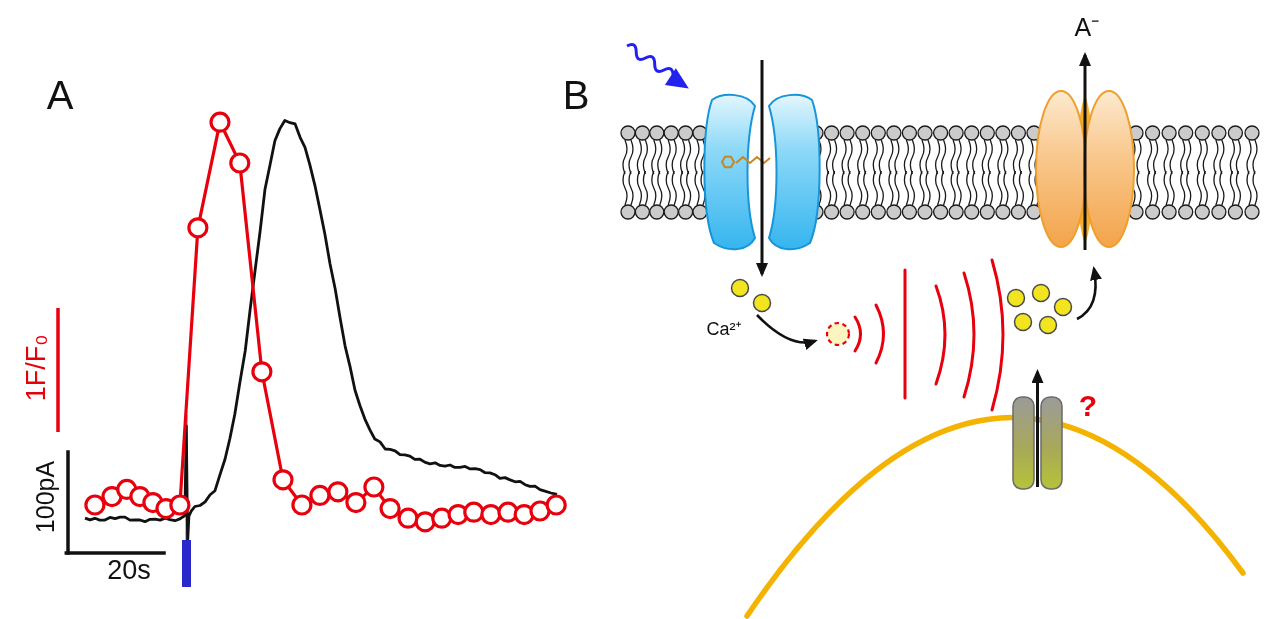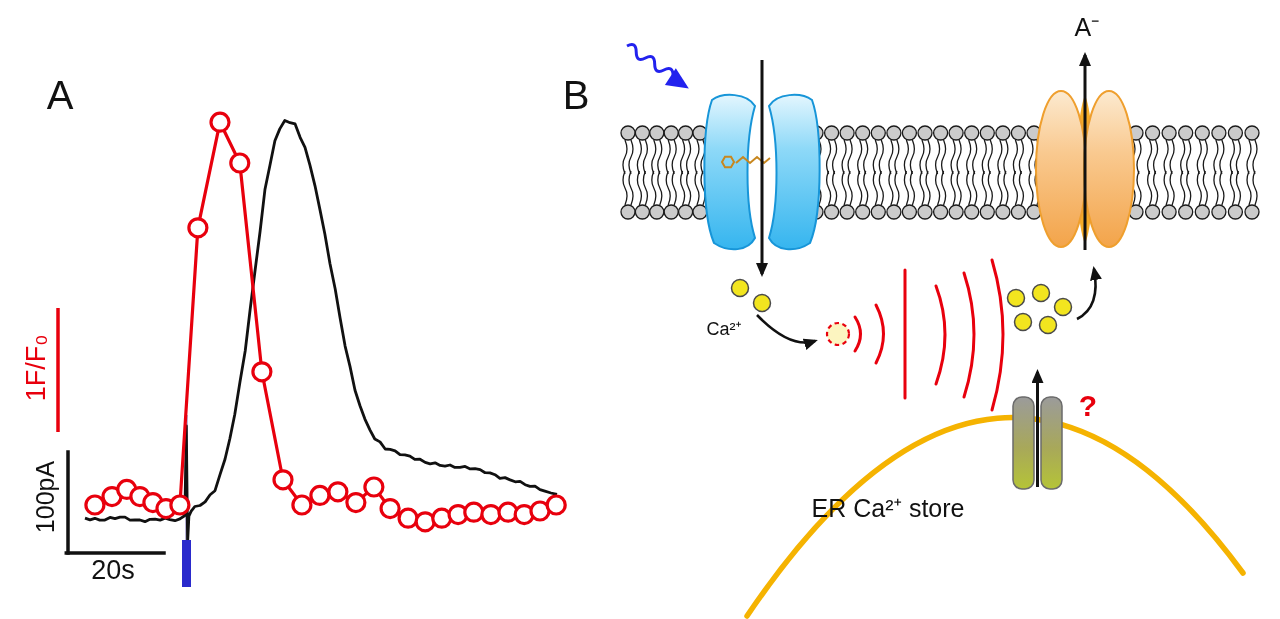--- a/index.html
+++ b/index.html
@@ -324,18 +324,17 @@
         <path d="M0,0 q5,-9 11,0 q6,9 11,0 q5,-9 11,0 q6,9 11,0 q5,-9 11,0" fill="none" stroke="var(--lblue)" stroke-width="3"></path>
         <polygon points="53,-8 75,2 53,12" fill="var(--lblue)"></polygon>
       </g>
     </g>
   </svg>
 
   <div class="lbl panel-letter" id="lblA" style="left:60px;top:95px;">A</div>
   <div class="lbl panel-letter" id="lblB" style="left:576px;top:95px;">B</div>
   <div class="lbl rot" id="lblFF" style="left:36px;top:368px;">1F/F₀</div>
   <div class="lbl rot" id="lbl100" style="left:45px;top:497px;">100pA</div>
-  <div class="lbl" id="lbl20s" style="left:113px;top:570px;">20s</div>
+  <div class="lbl" id="lbl20s" style="left:129px;top:570px;">20s</div>
   <div class="lbl" id="lblCa" style="left:724px;top:329px;">Ca²⁺</div>
   <div class="lbl" id="lblAn" style="left:1087px;top:27px;">A⁻</div>
-  <div class="lbl" id="lblER" style="left:888px;top:508px;">ER Ca²⁺ store</div>
   <div class="lbl" id="lblQ" style="left:1088px;top:406px;">?</div>
 </div>
 
 </body></html>

